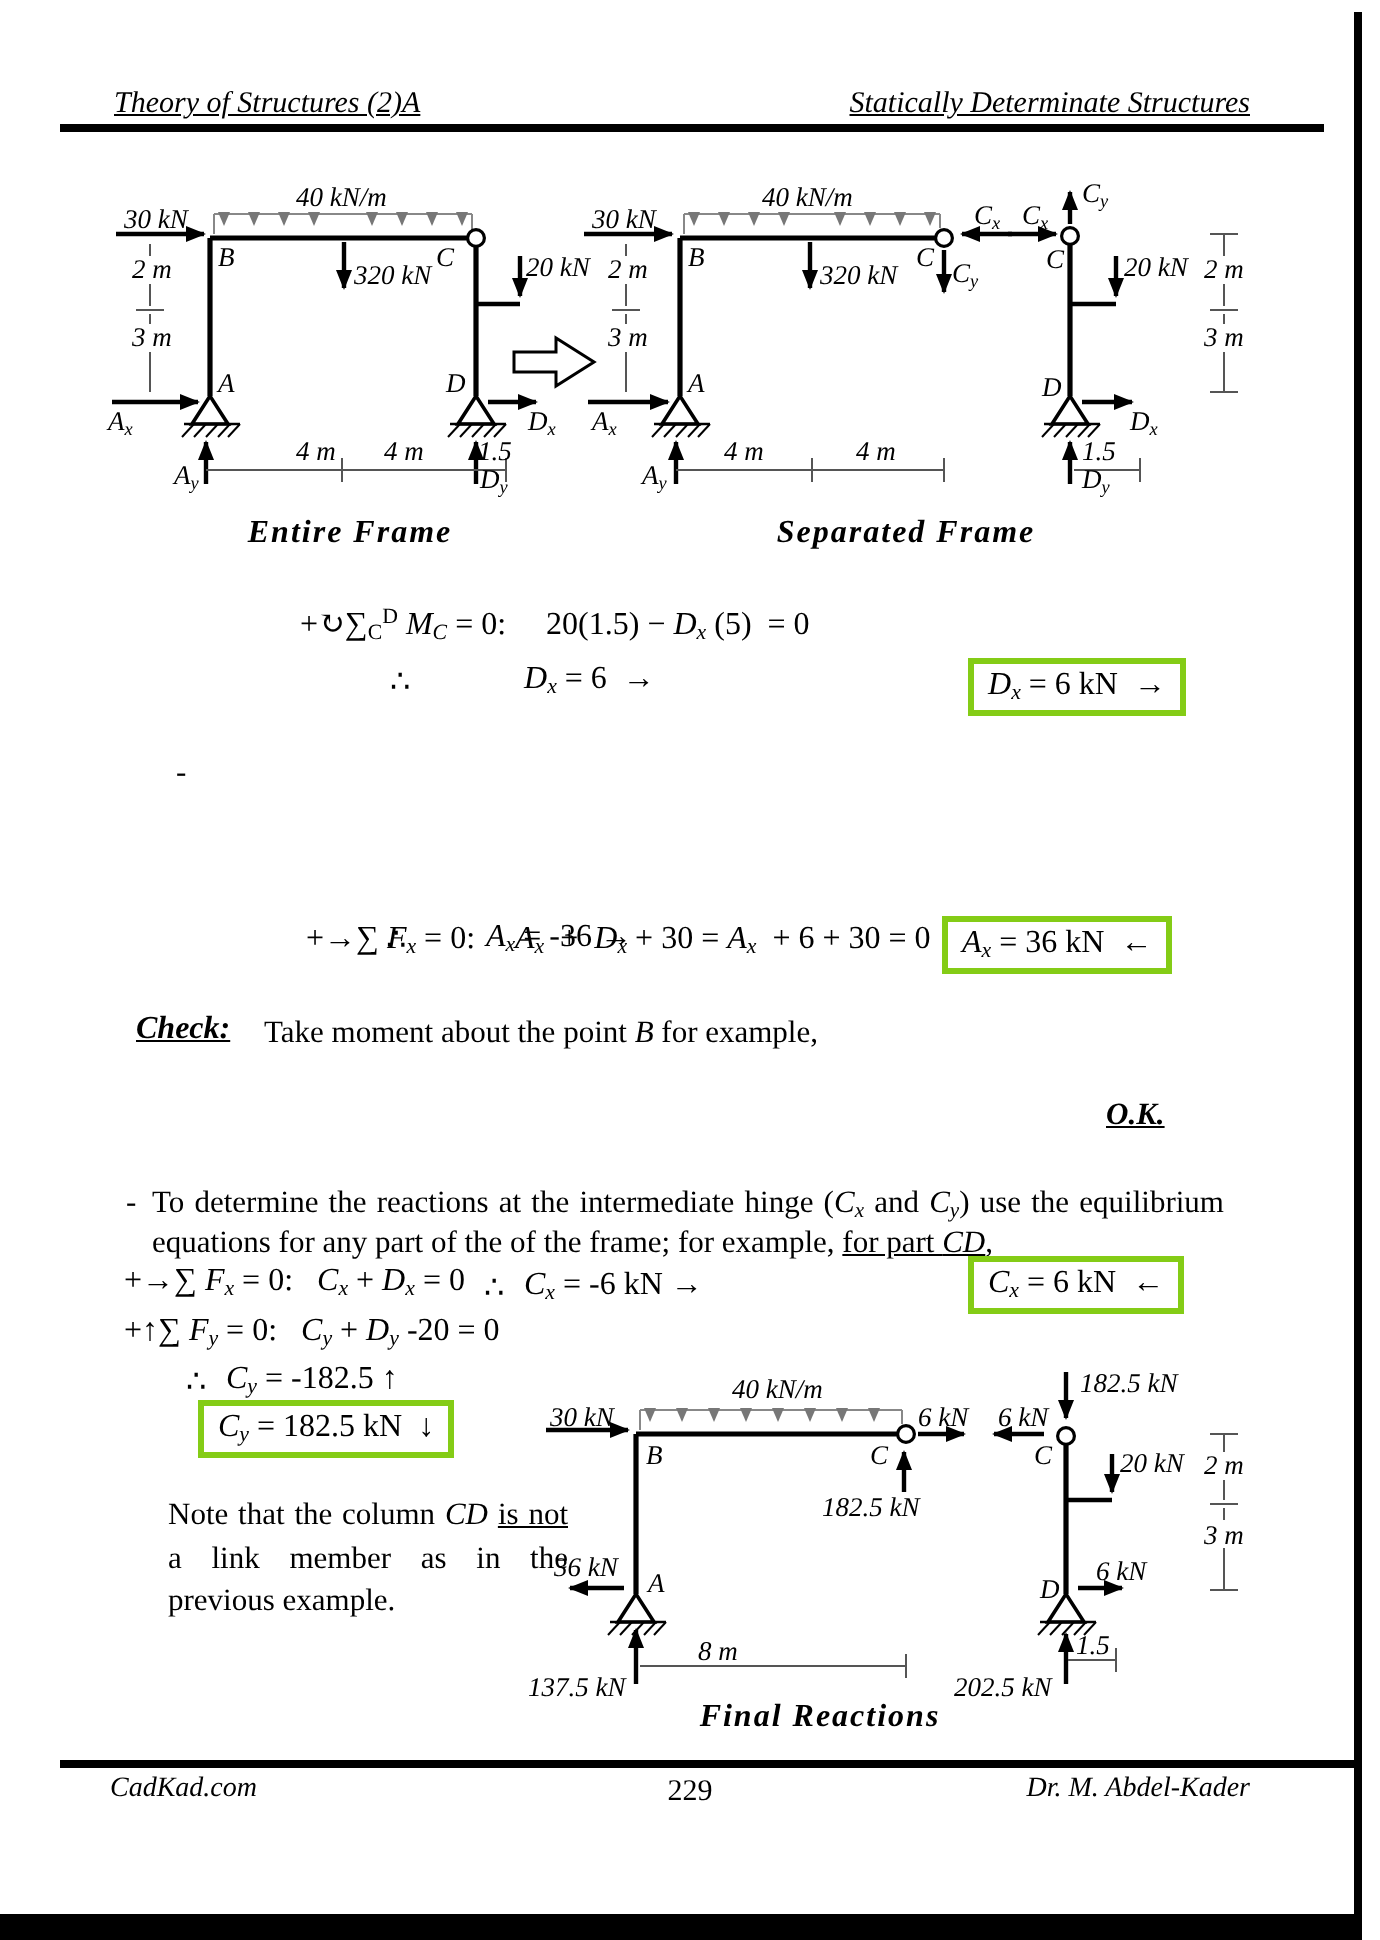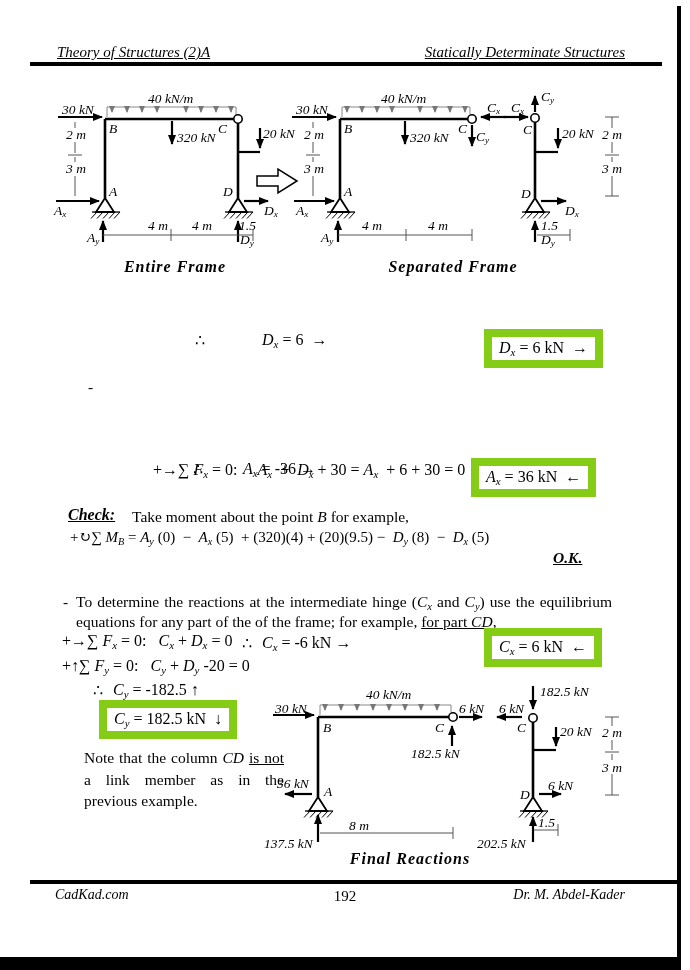--- a/index.html
+++ b/index.html
@@ -8,21 +8,21 @@
   .abs{position:absolute;}
   .hdr{font:italic 15px "Liberation Serif","DejaVu Serif","DejaVu Sans",serif;text-decoration:underline;white-space:nowrap;}
   .rule{background:#000;}
   .dlabel{font:italic 13.5px "Liberation Serif","DejaVu Serif","DejaVu Sans",serif;white-space:nowrap;z-index:3;}
   .eq{font:16px "Liberation Serif","DejaVu Serif","DejaVu Sans",serif;white-space:pre;z-index:3;}
   .eq-sm{font:15px "Liberation Serif","DejaVu Serif","DejaVu Sans",serif;white-space:pre;z-index:3;}
   .eq-xs{font:14px "Liberation Serif","DejaVu Serif","DejaVu Sans",serif;white-space:pre;z-index:3;}
   sub{font-size:68%;vertical-align:-0.25em;line-height:0;}
   sup{font-size:68%;vertical-align:0.5em;line-height:0;}
   .para{font:15.5px/20px "Liberation Serif","DejaVu Serif","DejaVu Sans",serif;text-align:justify;z-index:3;}
-  .box{border:8px solid #84cc16;padding:2px 7px 3px 7px;font:16px "Liberation Serif","DejaVu Serif","DejaVu Sans",serif;white-space:pre;background:#fff;z-index:4;}
+  .box{border:3px solid #84cc16;padding:2px 7px 3px 7px;font:16px "Liberation Serif","DejaVu Serif","DejaVu Sans",serif;white-space:pre;background:#fff;z-index:4;}
   .caption{font:bold italic 16px "Liberation Serif","DejaVu Serif","DejaVu Sans",serif;letter-spacing:1px;text-align:center;white-space:nowrap;z-index:3;}
   .check-lbl{font:bold italic 16px "Liberation Serif","DejaVu Serif","DejaVu Sans",serif;text-decoration:underline;z-index:3;}
   .okwrap{font:bold italic 15.5px "Liberation Serif","DejaVu Serif","DejaVu Sans",serif;text-decoration:underline;z-index:3;}
   .ftr{font:italic 14px "Liberation Serif","DejaVu Serif","DejaVu Sans",serif;white-space:nowrap;}
   .pageno{font:15px "Liberation Serif","DejaVu Serif","DejaVu Sans",serif;text-align:center;}
   svg{position:absolute;left:0;top:0;z-index:1;}
 </style>
 </head>
 <body>
 
@@ -245,34 +245,34 @@
   <span class="abs dlabel" style="left:602px;top:127px;">2 m</span>
   <span class="abs dlabel" style="left:602px;top:161px;">3 m</span>
   <span class="abs dlabel" style="left:521px;top:186px;">D</span>
   <span class="abs dlabel" style="left:565px;top:203px;">D<sub>x</sub></span>
   <span class="abs dlabel" style="left:541px;top:232px;">D<sub>y</sub></span>
   <span class="abs dlabel" style="left:541px;top:218px;">1.5</span>
 
   <div class="abs caption" style="left:368px;top:258px;width:170px;">Separated Frame</div>
   <div class="abs caption" style="left:95px;top:258px;width:160px;">Entire Frame</div>
 
+  <span class="abs eq" style="left:150px;top:302px;">+↻∑<sub>C</sub><sup>D</sup> <i>M<sub>C</sub></i> = 0:     20(1.5) − <i>D<sub>x</sub></i> (5)  = 0</span>
   <span class="abs eq" style="left:195px;top:331px;">∴</span>
   <span class="abs eq" style="left:262px;top:331px;"><i>D<sub>x</sub></i> = 6  →</span>
   <div class="abs box" style="left:484px;top:329px;"><i>D<sub>x</sub></i> = 6 kN  →</div>
 
   <span class="abs para" style="left:88px;top:377px;">-</span>
 
   <span class="abs eq" style="left:153px;top:433px;margin-top:28px;">+→∑ <i>F<sub>x</sub></i> = 0:     <i>A<sub>x</sub></i>  +  <i>D<sub>x</sub></i> + 30 = <i>A<sub>x</sub></i>  + 6 + 30 = 0</span>
   <span class="abs eq" style="left:193px;top:460px;">∴</span>
   <span class="abs eq" style="left:243px;top:460px;"><i>A<sub>x</sub></i> = -36 →</span>
   <div class="abs box" style="left:471px;top:458px;"><i>A<sub>x</sub></i> = 36 kN  ←</div>
 
   <span class="abs check-lbl" style="left:68px;top:506px;">Check:</span>
   <span class="abs para" style="left:132px;top:507px;white-space:nowrap;">Take moment about the point <i>B</i> for example,</span>
-  <span class="abs eq-sm" style="left:70px;top:528px;">+↻∑ <i>M<sub>B</sub></i> = <i>A<sub>y</sub></i> (0)  −  <i>A<sub>x</sub></i> (5)  + (320)(4) + (20)(9.5) −  <i>D<sub>y</sub></i> (8)  −  <i>D<sub>x</sub></i> (5)</span>
   <span class="abs okwrap" style="left:553px;top:549px;">O.K.</span>
 
   <span class="abs para" style="left:63px;top:592px;">-</span>
   <div class="abs para" style="left:76px;top:592px;width:536px;">To determine the reactions at the intermediate hinge (<i>C<sub>x</sub></i> and <i>C<sub>y</sub></i>) use the equilibrium equations for any part of the of the frame; for example, <u>for part <i>CD</i></u>,</div>
 
   <span class="abs eq" style="left:62px;top:632px;">+→∑ <i>F<sub>x</sub></i> = 0:   <i>C<sub>x</sub></i> + <i>D<sub>x</sub></i> = 0</span>
   <span class="abs eq" style="left:242px;top:634px;">∴</span>
   <span class="abs eq" style="left:262px;top:634px;"><i>C<sub>x</sub></i> = -6 kN →</span>
   <div class="abs box" style="left:484px;top:628px;"><i>C<sub>x</sub></i> = 6 kN  ←</div>
 
@@ -300,18 +300,18 @@
   <span class="abs dlabel" style="left:602px;top:725px;">2 m</span>
   <span class="abs dlabel" style="left:602px;top:760px;">3 m</span>
   <span class="abs dlabel" style="left:520px;top:787px;">D</span>
   <span class="abs dlabel" style="left:548px;top:778px;">6 kN</span>
   <span class="abs dlabel" style="left:538px;top:815px;">1.5</span>
   <span class="abs dlabel" style="left:477px;top:836px;">202.5 kN</span>
   <div class="abs caption" style="left:335px;top:850px;width:150px;">Final Reactions</div>
 
   <div class="abs rule" style="left:30px;top:880px;width:648px;height:4px;"></div>
   <span class="abs ftr" style="left:55px;top:887px;">CadKad.com</span>
-  <div class="abs pageno" style="left:0;top:888px;width:690px;">192</div>
+  <div class="abs pageno" style="left:0;top:888px;width:690px;">229</div>
   <span class="abs ftr" style="right:65px;top:887px;">Dr. M. Abdel-Kader</span>
 
   <div class="abs rule" style="left:677px;top:6px;width:4px;height:961px;z-index:6;"></div>
   <div class="abs rule" style="left:0;top:957px;width:681px;height:13px;z-index:6;"></div>
 </div>
 
 </body></html>

